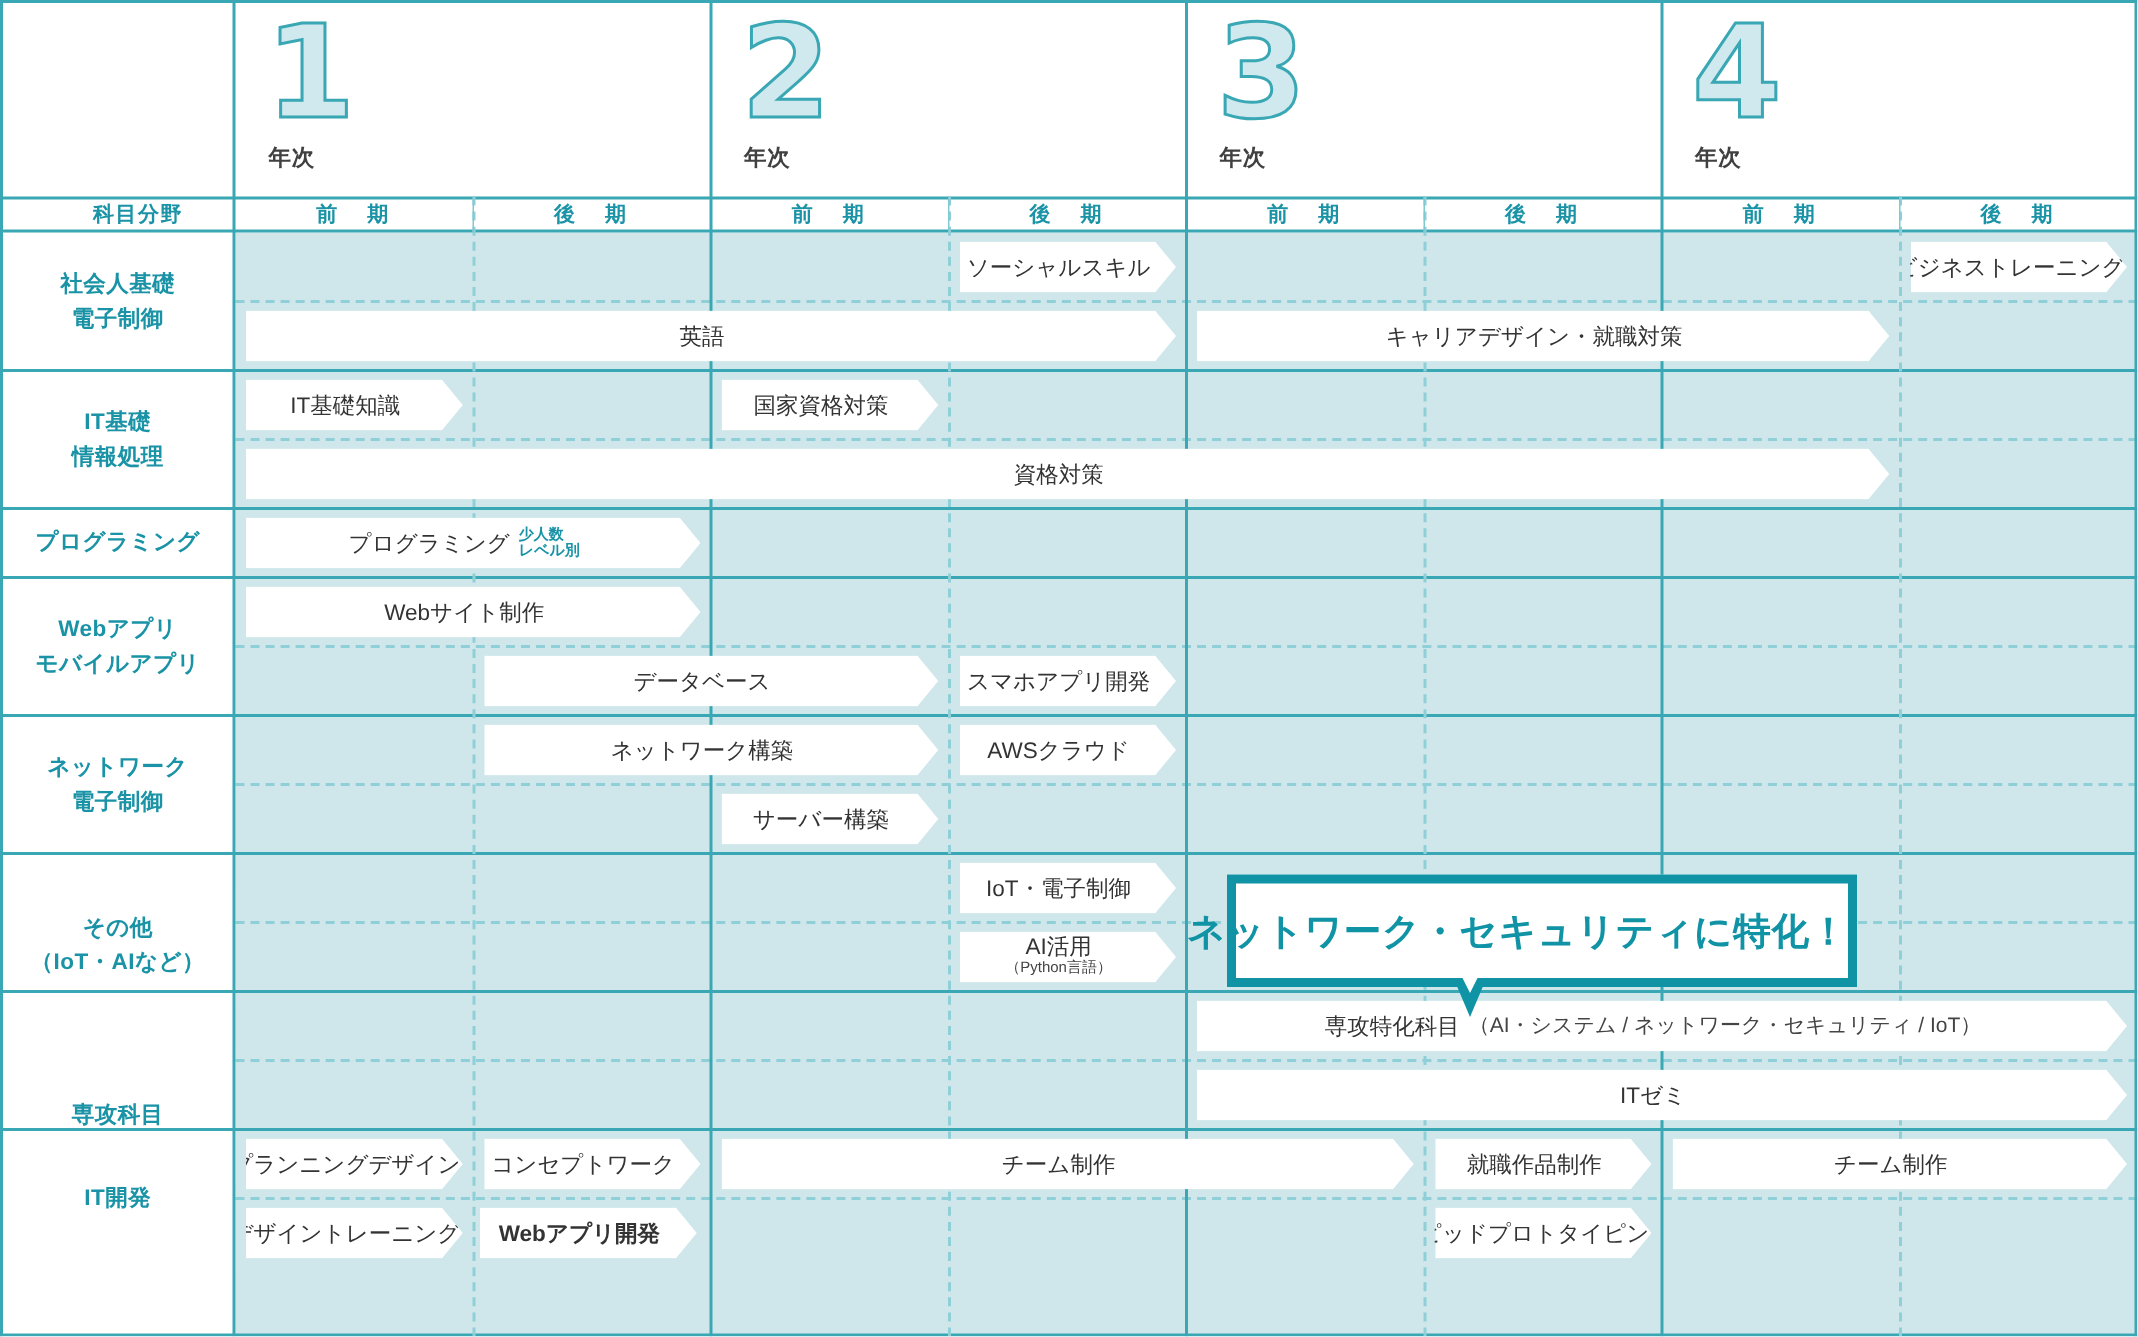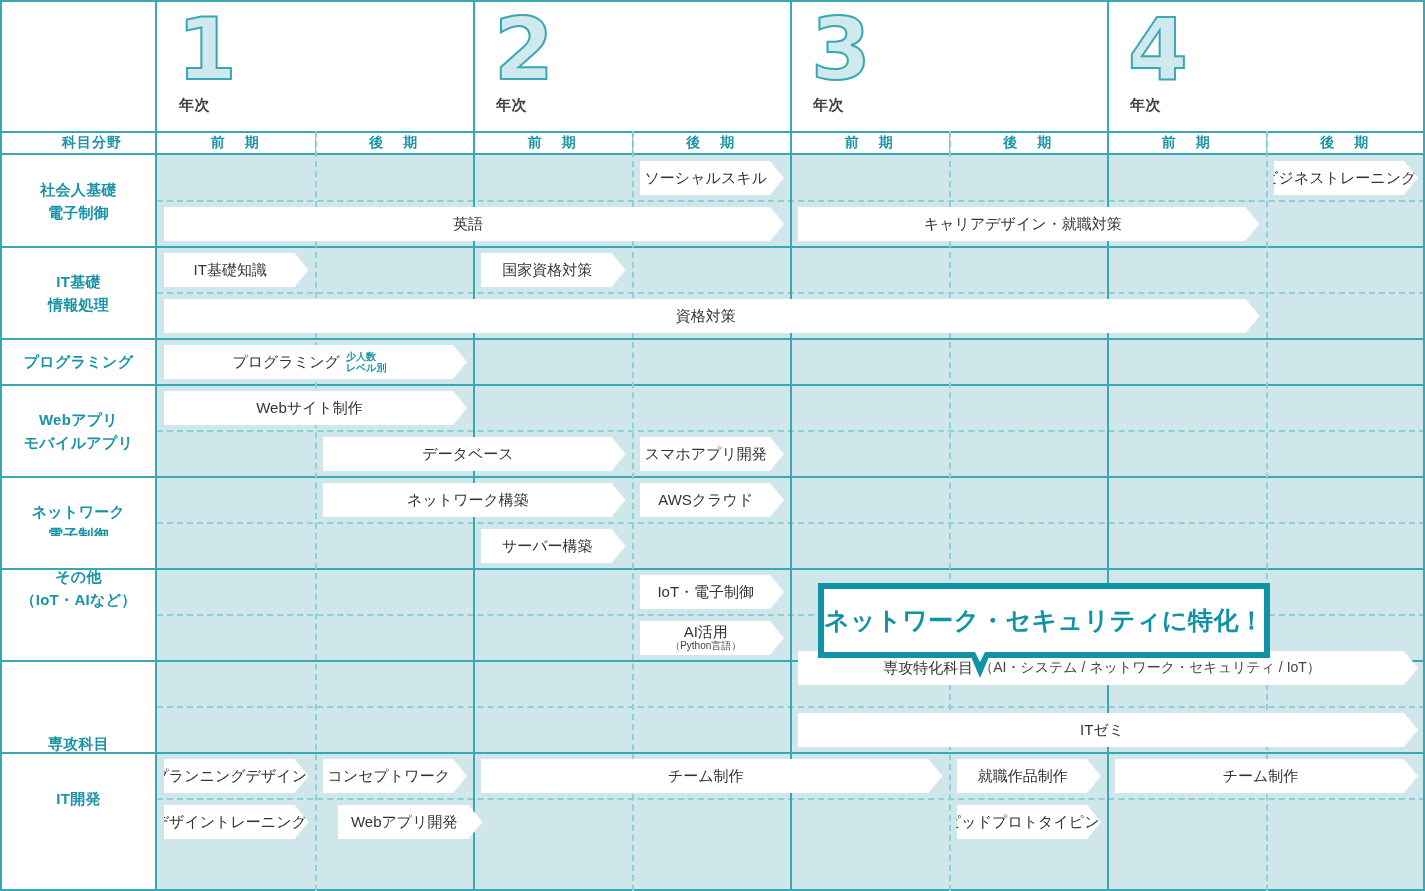--- a/index.html
+++ b/index.html
@@ -113,24 +113,24 @@
     margin-left: 6px;
   }
   .bar.stacked { flex-direction: column; justify-content: center; gap: 0; }
   .bar.stacked .l1 { font-size: 15px; line-height: 1.05; }
   .bar.stacked .l2 { font-size: 10px; line-height: 1.3; color:#444; }
 
   
   .callout {
     position: absolute;
     left: 818px; top: 583px;
-    width: 452px; height: 75px;
+    width: 420px; height: 75px;
     background: #ffffff;
     border: 6px solid #0f93a5;
-    display: flex; align-items: center; justify-content: flex-start;
+    display: flex; align-items: center; justify-content: flex-end;
     z-index: 30;
   }
   .callout-text {
     font-size: 25px;
     font-weight: 700;
     color: #0f93a5;
     letter-spacing: 0.5px;
     white-space: nowrap;
   }
   .callout-tail {
@@ -203,21 +203,21 @@
         <div>プログラミング</div>
       </div>
       <div class="catlabel" style="top: 385px; height: 92px;">
         <div>Webアプリ</div>
         <div>モバイルアプリ</div>
       </div>
       <div class="catlabel" style="top: 477px; height: 92px;">
         <div>ネットワーク</div>
         <div>電子制御</div>
       </div>
-      <div class="catlabel" style="top: 536px; height: 104px; border-radius: 16px;">
+      <div class="catlabel" style="top: 578px; height: 104px; border-radius: 16px;">
         <div>その他</div>
         <div>（IoT・AIなど）</div>
       </div>
       <div class="catlabel" style="top: 661px; height: 92px; margin-top: 37px;">
         <div>専攻科目</div>
       </div>
       <div class="catlabel" style="top: 753px; height: 92px;">
         <div>IT開発</div>
       </div>
     </div>
@@ -304,21 +304,21 @@
       <div class="bar" style="left: 481px; width: 144.5px; top: 529px;">
         <span>サーバー構築</span>
       </div>
       <div class="bar" style="left: 639.5px; width: 144.5px; top: 575px;">
         <span>IoT・電子制御</span>
       </div>
       <div class="bar stacked" style="left: 639.5px; width: 144.5px; top: 621px;">
         <div class="l1">AI活用</div>
         <div class="l2">（Python言語）</div>
       </div>
-      <div class="bar" style="left: 798px; width: 620px; top: 651px;">
+      <div class="bar" style="left: 798px; width: 620px; top: 667px;">
         <span>専攻特化科目</span>
         <span class="note">（AI・システム / ネットワーク・セキュリティ / IoT）</span>
       </div>
       <div class="bar" style="left: 798px; width: 620px; top: 713px;">
         <span>ITゼミ</span>
       </div>
       <div class="bar" style="left: 164px; width: 144.5px; top: 759px;">
         <span>プランニングデザイン</span>
       </div>
       <div class="bar" style="left: 322.5px; width: 144.5px; top: 759px;">
@@ -329,21 +329,21 @@
       </div>
       <div class="bar" style="left: 956.5px; width: 144.5px; top: 759px;">
         <span>就職作品制作</span>
       </div>
       <div class="bar" style="left: 1115px; width: 303px; top: 759px;">
         <span>チーム制作</span>
       </div>
       <div class="bar" style="left: 164px; width: 144.5px; top: 805px;">
         <span>デザイントレーニング</span>
       </div>
-      <div class="bar" style="left: 338px; width: 144.5px; top: 805px;">
+      <div class="bar" style="left: 320px; width: 144.5px; top: 805px; font-weight: bold;">
         <span>Webアプリ開発</span>
       </div>
       <div class="bar" style="left: 956.5px; width: 144.5px; top: 805px;">
         <span>ラピッドプロトタイピング</span>
       </div>
     </div>
 
   <div class="callout">
     <span class="callout-text">ネットワーク・セキュリティに特化！</span>
   </div>

